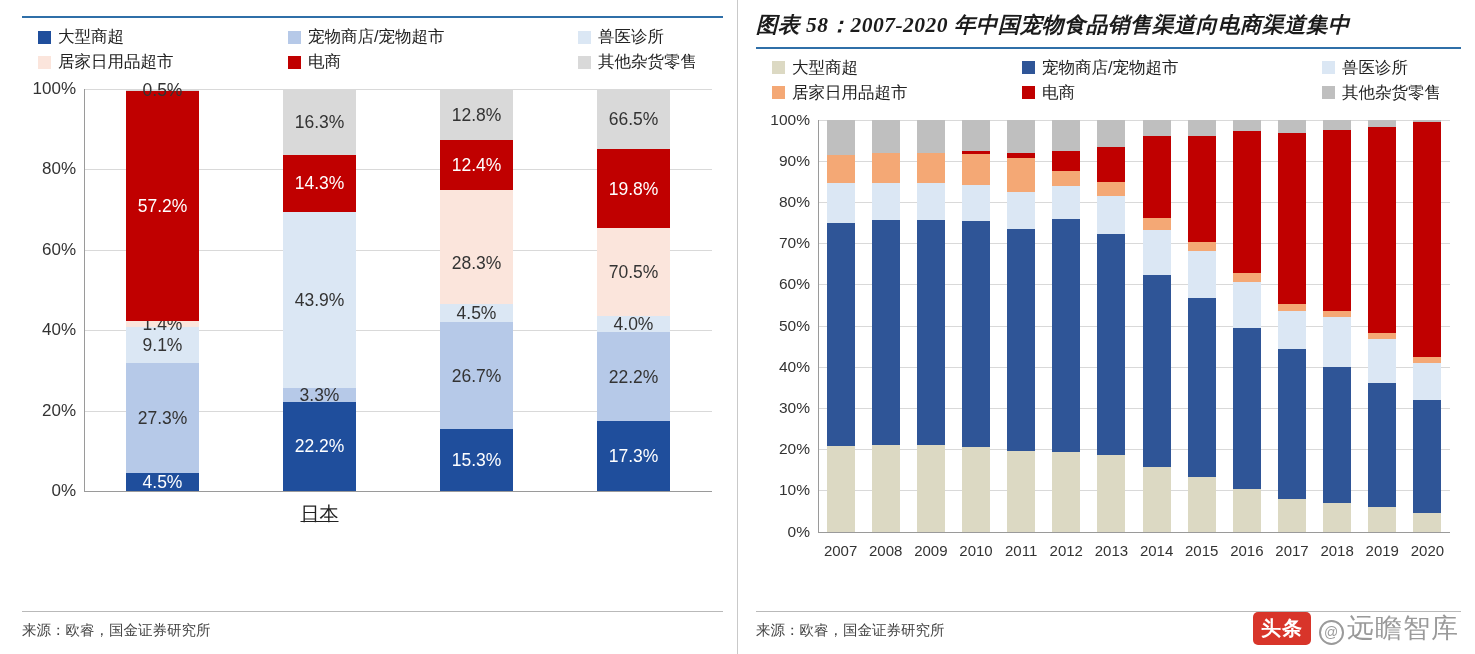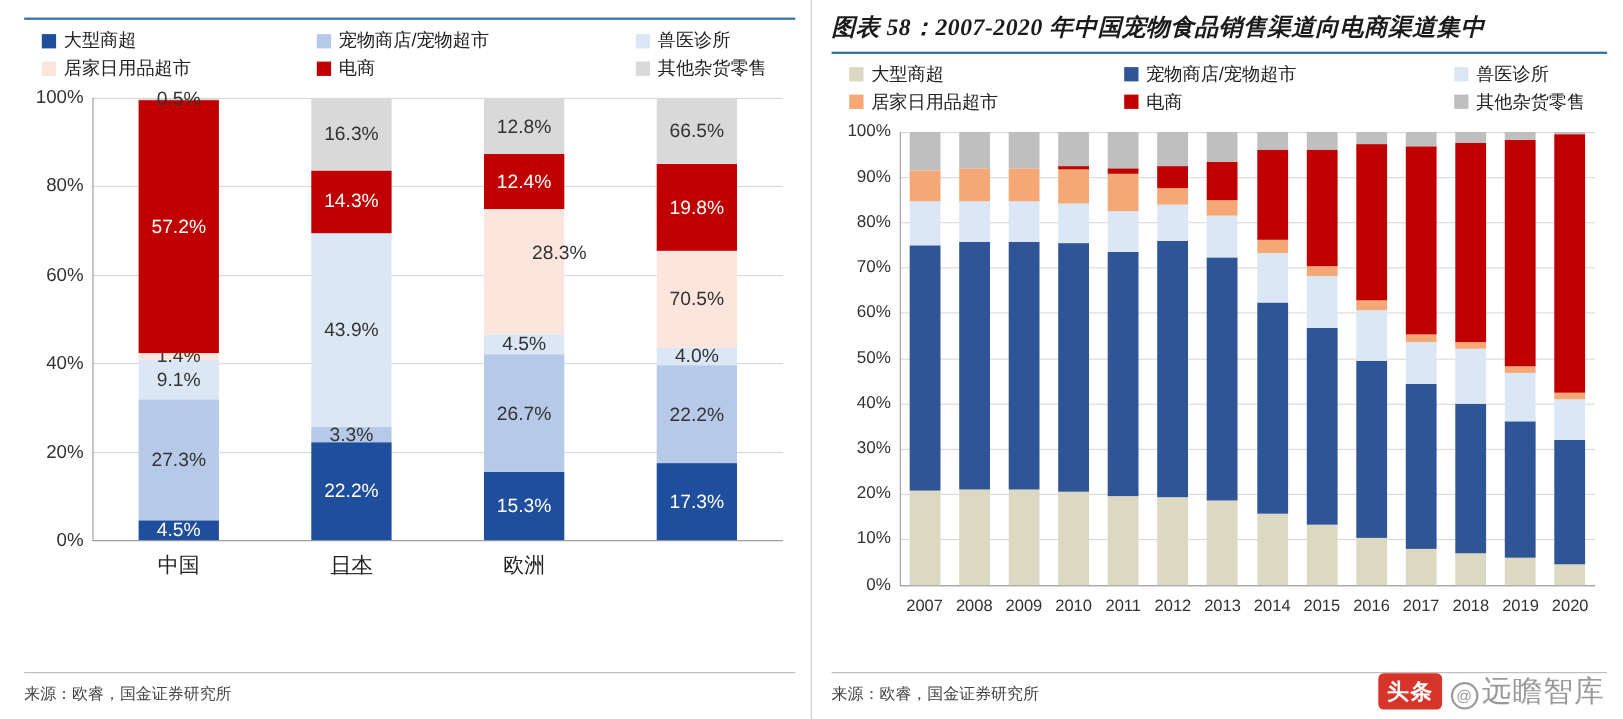--- a/index.html
+++ b/index.html
@@ -239,21 +239,20 @@
           <div class="seg-label" style="top: 329.037px; left: 0px;">27.3%</div>
           <div class="bar-seg" style="left: 0px; width: 72.22px; top: 237.582px; height: 36.582px; background: rgb(219, 231, 244);"></div>
           <div class="seg-label" style="top: 255.873px; left: 0px;">9.1%</div>
           <div class="bar-seg" style="left: 0px; width: 72.22px; top: 231.954px; height: 5.628px; background: rgb(251, 229, 220);"></div>
           <div class="seg-label" style="top: 234.768px; left: 0px;">1.4%</div>
           <div class="bar-seg" style="left: 0px; width: 72.22px; top: 2.01px; height: 229.944px; background: rgb(192, 0, 0);"></div>
           <div class="seg-label white" style="top: 116.982px; left: 0px;">57.2%</div>
           <div class="bar-seg" style="left: 0px; width: 72.22px; top: 0px; height: 2.01px; background: rgb(217, 217, 217);"></div>
           <div class="seg-label" style="top: 1.005px; left: 0px;">0.5%</div>
         </div>
-        <div class="cat-label" style="left: 62px; width: 157px; top: 422px;">中国</div>
         <div style="position: absolute; left: 261.39px; top: 10px; width: 72.22px; height: 402px;">
           <div class="bar-seg" style="left: 0px; width: 72.22px; top: 312.756px; height: 89.244px; background: rgb(31, 78, 156);"></div>
           <div class="seg-label white" style="top: 357.378px; left: 0px;">22.2%</div>
           <div class="bar-seg" style="left: 0px; width: 72.22px; top: 299.49px; height: 13.266px; background: rgb(182, 201, 232);"></div>
           <div class="seg-label" style="top: 306.123px; left: 0px;">3.3%</div>
           <div class="bar-seg" style="left: 0px; width: 72.22px; top: 123.012px; height: 176.478px; background: rgb(219, 231, 244);"></div>
           <div class="seg-label" style="top: 211.251px; left: 0px;">43.9%</div>
           <div class="bar-seg" style="left: 0px; width: 72.22px; top: 65.526px; height: 57.486px; background: rgb(192, 0, 0);"></div>
           <div class="seg-label white" style="top: 94.269px; left: 0px;">14.3%</div>
           <div class="bar-seg" style="left: 0px; width: 72.22px; top: 0px; height: 65.526px; background: rgb(217, 217, 217);"></div>
@@ -261,27 +260,26 @@
         </div>
         <div class="cat-label" style="left: 219px; width: 157px; top: 422px; text-decoration: underline;">日本</div>
         <div style="position: absolute; left: 418.39px; top: 10px; width: 72.22px; height: 402px;">
           <div class="bar-seg" style="left: 0px; width: 72.22px; top: 340.494px; height: 61.506px; background: rgb(31, 78, 156);"></div>
           <div class="seg-label white" style="top: 371.247px; left: 0px;">15.3%</div>
           <div class="bar-seg" style="left: 0px; width: 72.22px; top: 233.16px; height: 107.334px; background: rgb(182, 201, 232);"></div>
           <div class="seg-label" style="top: 286.827px; left: 0px;">26.7%</div>
           <div class="bar-seg" style="left: 0px; width: 72.22px; top: 215.07px; height: 18.09px; background: rgb(219, 231, 244);"></div>
           <div class="seg-label" style="top: 224.115px; left: 0px;">4.5%</div>
           <div class="bar-seg" style="left: 0px; width: 72.22px; top: 101.304px; height: 113.766px; background: rgb(251, 229, 220);"></div>
-          <div class="seg-label" style="top: 141px; left: 0px; margin-left: 32px;">28.3%</div>
+          <div class="seg-label" style="top: 174px; left: 0px;">28.3%</div>
           <div class="bar-seg" style="left: 0px; width: 72.22px; top: 51.456px; height: 49.848px; background: rgb(192, 0, 0);"></div>
           <div class="seg-label white" style="top: 76.38px; left: 0px;">12.4%</div>
           <div class="bar-seg" style="left: 0px; width: 72.22px; top: 0px; height: 51.456px; background: rgb(217, 217, 217);"></div>
           <div class="seg-label" style="top: 25.728px; left: 0px;">12.8%</div>
         </div>
-        <div class="cat-label" style="left: 376px; width: 157px; top: 422px;">欧洲</div>
         <div style="position: absolute; left: 575.39px; top: 10px; width: 72.22px; height: 402px;">
           <div class="bar-seg" style="left: 0px; width: 72.22px; top: 332.454px; height: 69.546px; background: rgb(31, 78, 156);"></div>
           <div class="seg-label white" style="top: 367.227px; left: 0px;">17.3%</div>
           <div class="bar-seg" style="left: 0px; width: 72.22px; top: 243.21px; height: 89.244px; background: rgb(182, 201, 232);"></div>
           <div class="seg-label" style="top: 287.832px; left: 0px;">22.2%</div>
           <div class="bar-seg" style="left: 0px; width: 72.22px; top: 227.13px; height: 16.08px; background: rgb(219, 231, 244);"></div>
           <div class="seg-label" style="top: 235.17px; left: 0px;">4.0%</div>
           <div class="bar-seg" style="left: 0px; width: 72.22px; top: 139.494px; height: 87.636px; background: rgb(251, 229, 220);"></div>
           <div class="seg-label" style="top: 183.312px; left: 0px;">70.5%</div>
           <div class="bar-seg" style="left: 0px; width: 72.22px; top: 59.898px; height: 79.596px; background: rgb(192, 0, 0);"></div>

